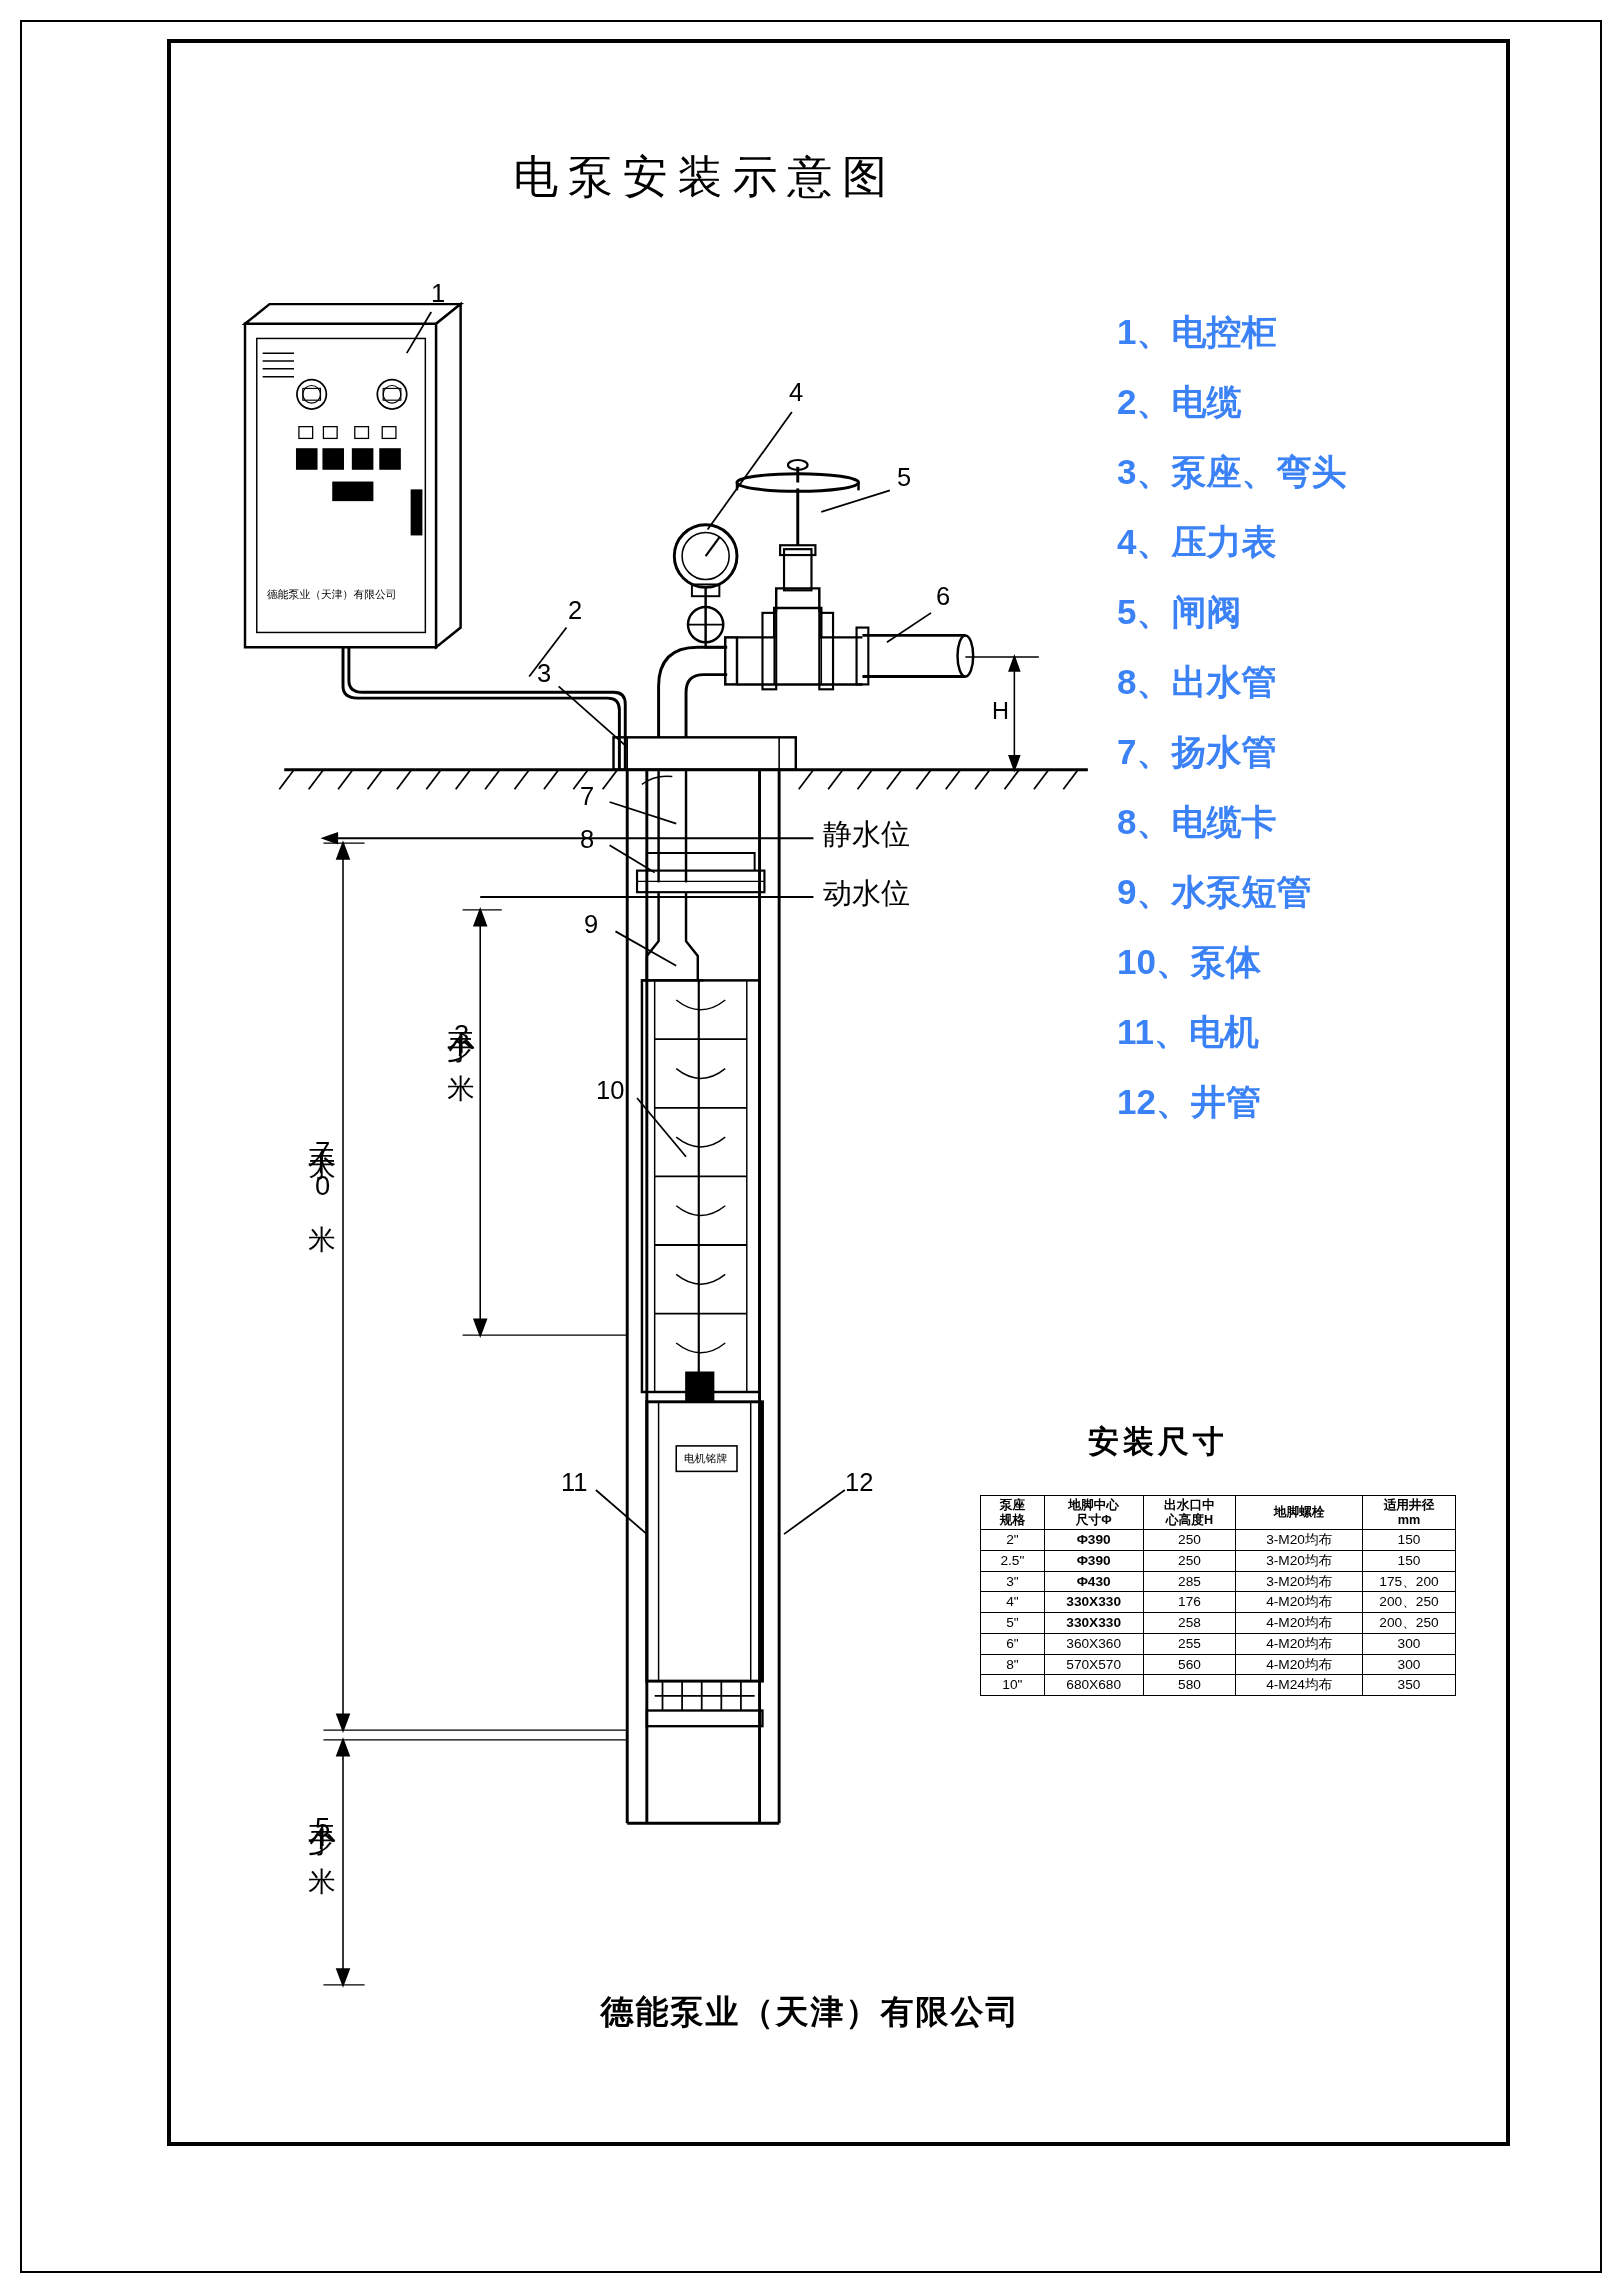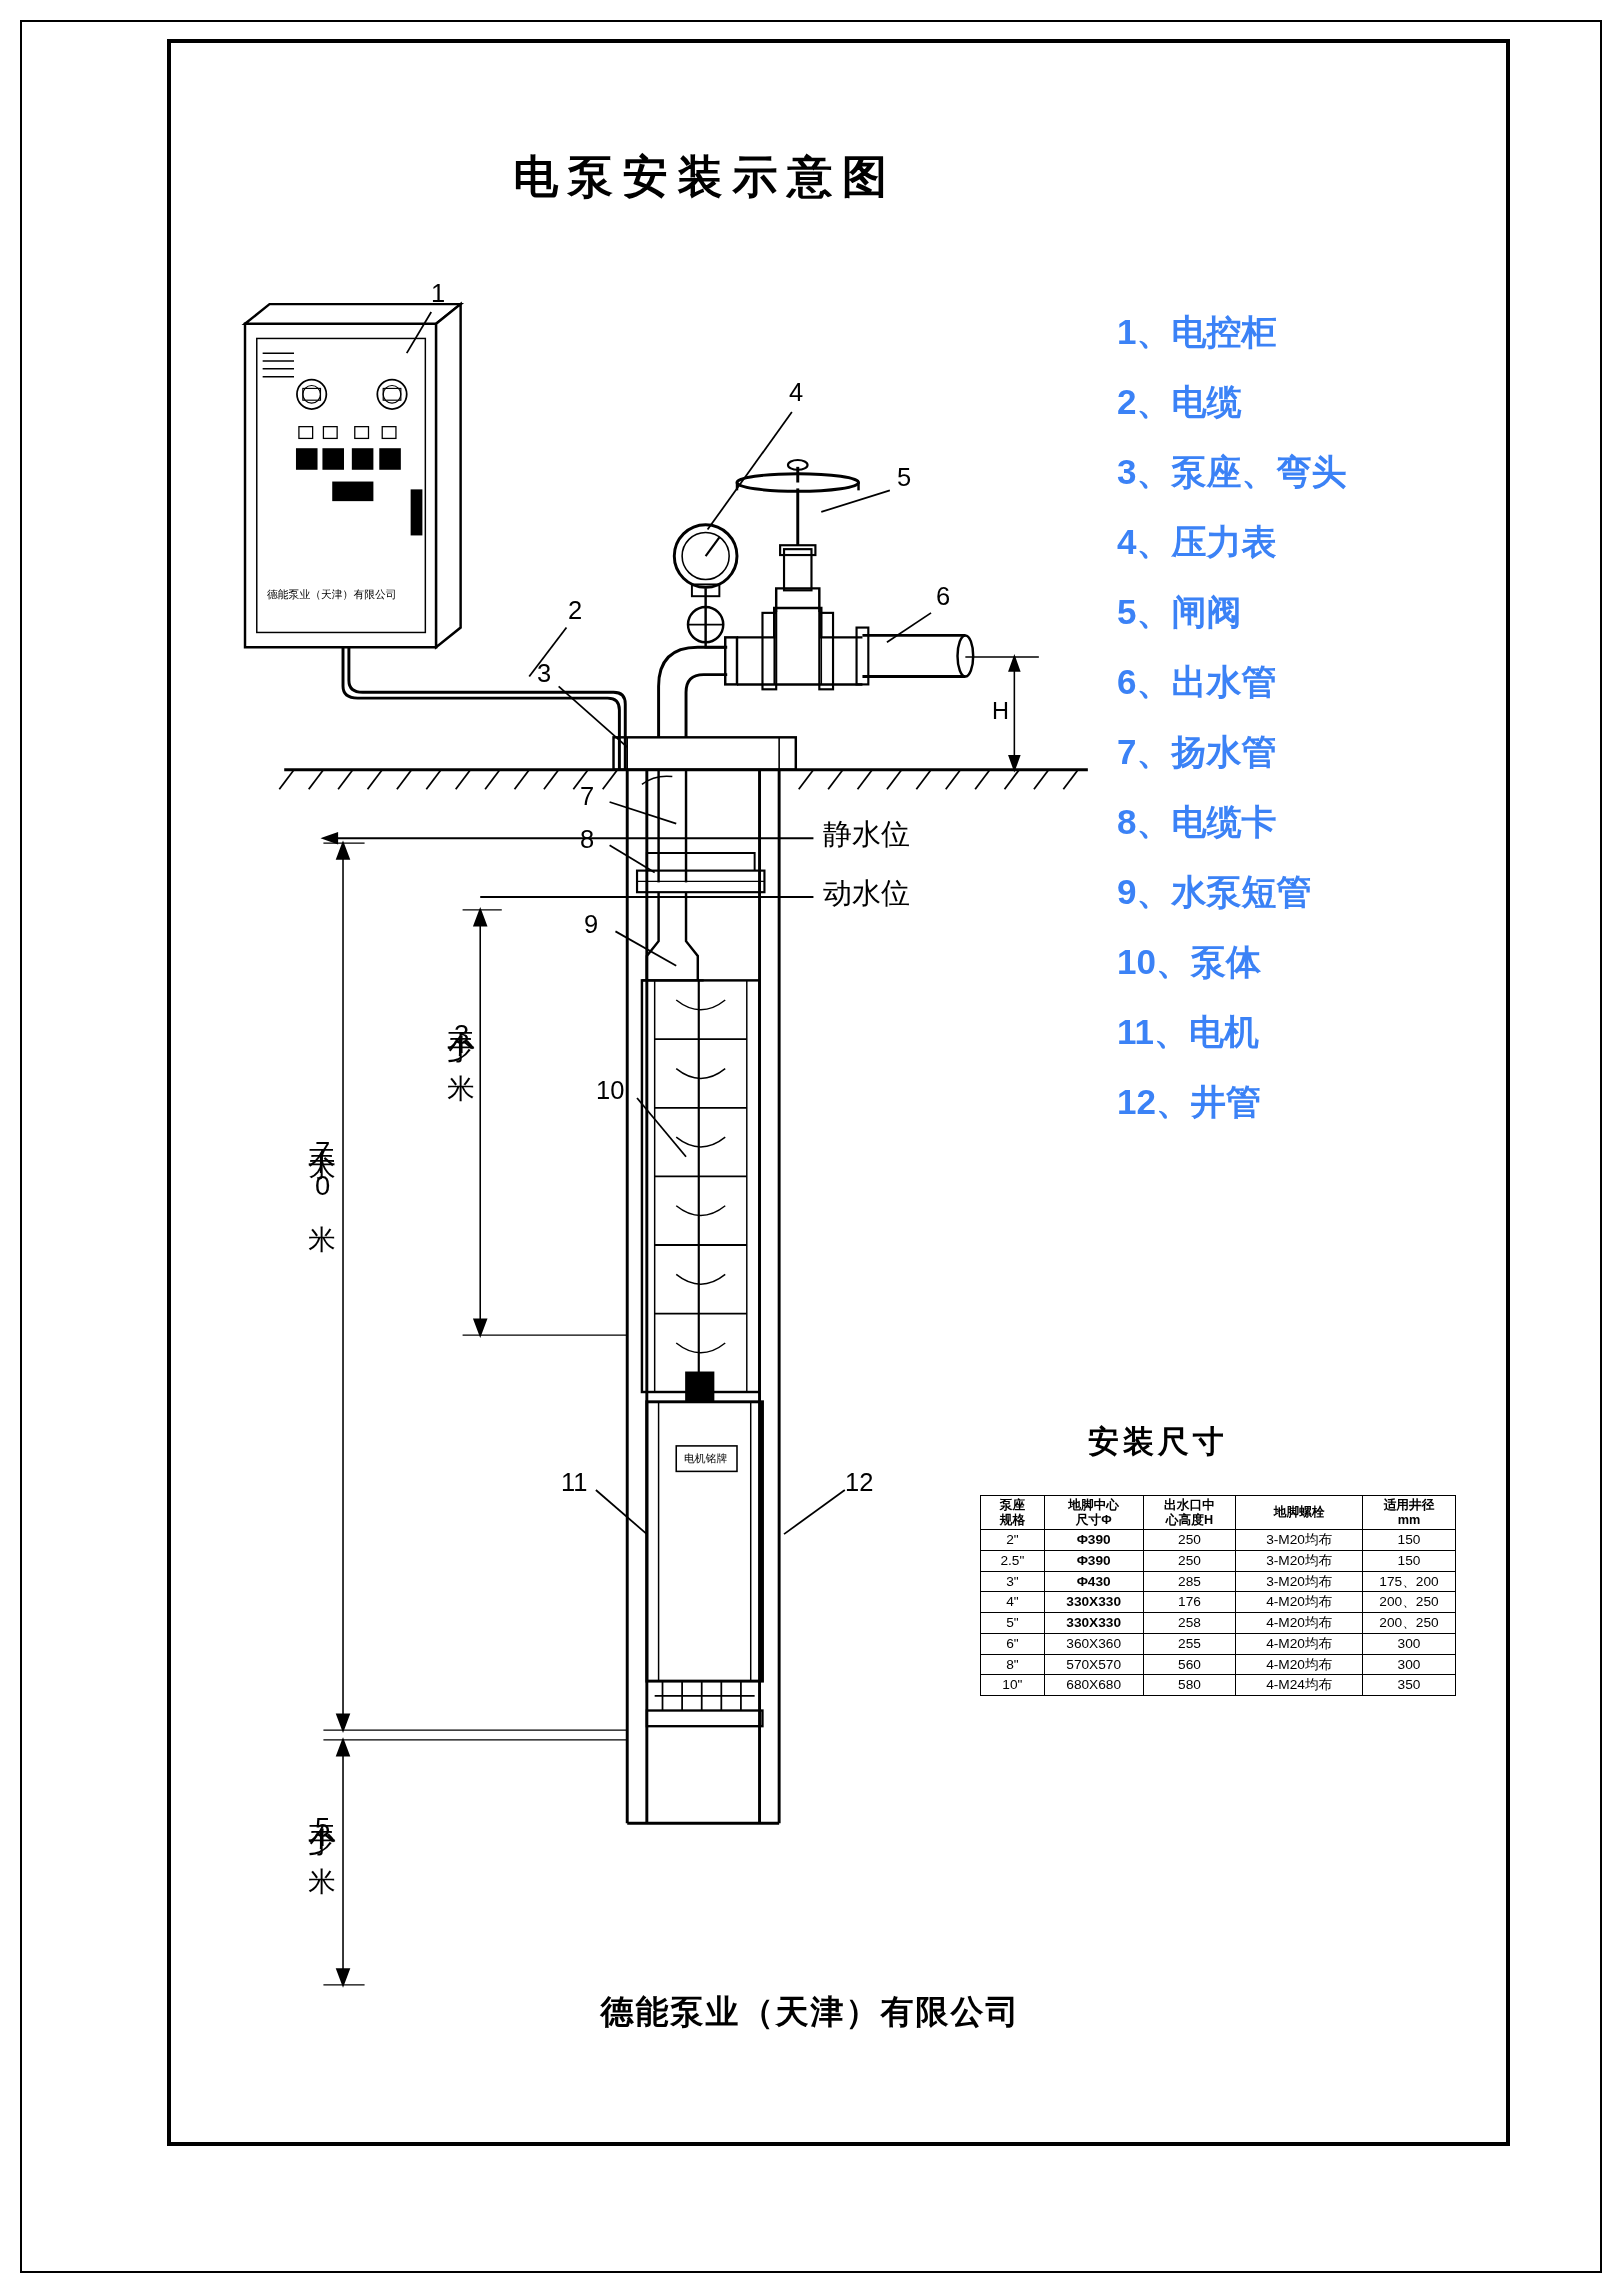--- a/index.html
+++ b/index.html
@@ -139,21 +139,21 @@
 </style>
 </head>
 <body>
 
 <div id="page">
 
   <div class="frame-outer"></div>
   <div class="frame-inner"></div>
 
   <div id="title-wrap">
-    <div style="font-size:45px;font-weight:bold;letter-spacing:9.8px;">电泵安装示意图</div>
+    <div style="font-size:45px;font-weight:normal;letter-spacing:9.8px;">电泵安装示意图</div>
   </div>
 
   <svg class="draw" width="1621" height="2293" viewBox="0 0 1654 2339">
     <g stroke="#000" fill="none" stroke-width="2">
 
       <g>
         <polygon points="250,330 445,330 445,660 250,660" fill="#fff" stroke="#000" stroke-width="2.5"></polygon>
         <polygon points="250,330 275,310 470,310 445,330" fill="#fff" stroke="#000" stroke-width="2.5"></polygon>
         <polygon points="445,330 470,310 470,640 445,660" fill="#fff" stroke="#000" stroke-width="2.5"></polygon>
         <rect x="262" y="345" width="172" height="300" stroke="#000" stroke-width="1.5"></rect>
@@ -415,21 +415,21 @@
   <div class="cab-brand" style="left:267px;top:588px;">德能泵业（天津）有限公司</div>
 
   <div class="motor-tag" style="left:684px;top:1452px;">电机铭牌</div>
 
   <div class="legend">
     <div class="legend-item">1、电控柜</div>
     <div class="legend-item">2、电缆</div>
     <div class="legend-item">3、泵座、弯头</div>
     <div class="legend-item">4、压力表</div>
     <div class="legend-item">5、闸阀</div>
-    <div class="legend-item">6、出水管</div>
+    <div class="legend-item">8、出水管</div>
     <div class="legend-item">7、扬水管</div>
     <div class="legend-item">8、电缆卡</div>
     <div class="legend-item">9、水泵短管</div>
     <div class="legend-item">10、泵体</div>
     <div class="legend-item">11、电机</div>
     <div class="legend-item">12、井管</div>
   </div>
 
   <div class="table-title">安装尺寸</div>
 

